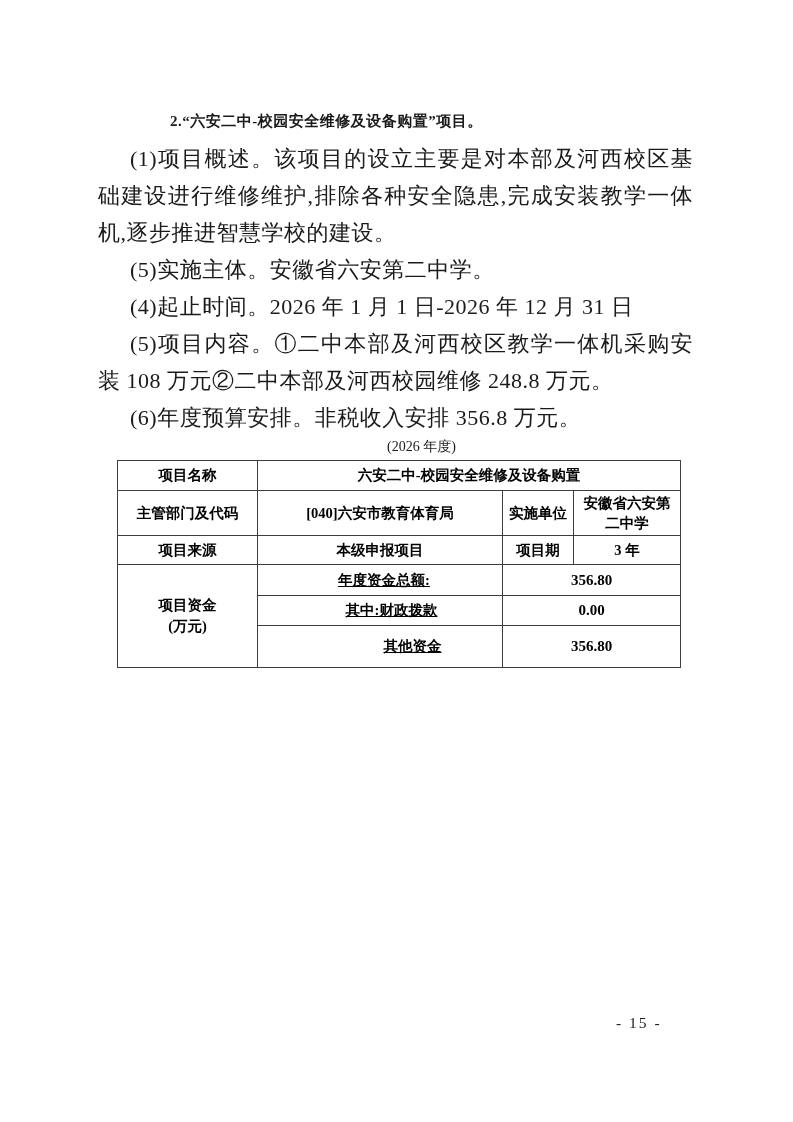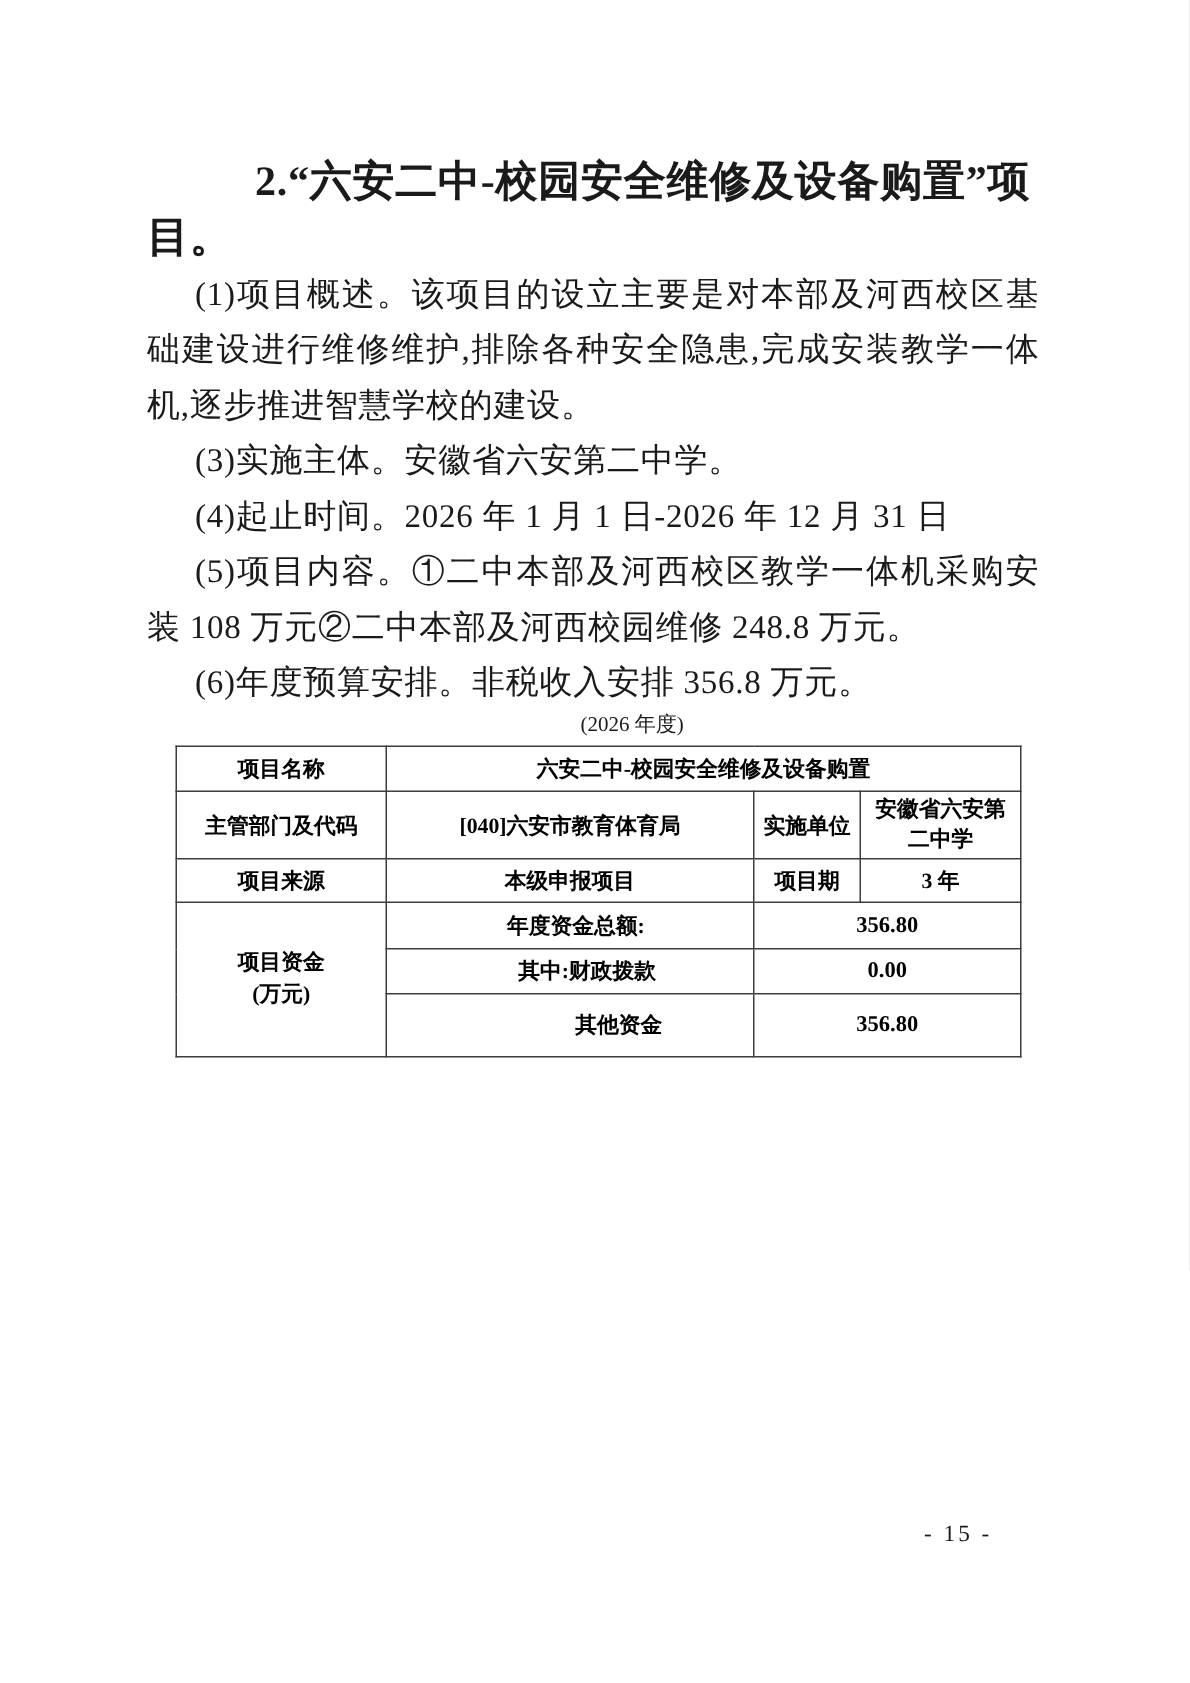--- a/index.html
+++ b/index.html
@@ -14,21 +14,21 @@
     font-family: "Liberation Serif", "DejaVu Serif", serif;
     overflow: hidden;
   }
   .content {
     position: absolute;
     left: 98px;
     top: 103px;
     width: 595px;
   }
   .heading {
-    font-size: 28px;
+    font-size: 15px;
     font-weight: bold;
     line-height: 37px;
     text-indent: 72px;
     letter-spacing: 0.5px;
   }
   .para {
     font-size: 22px;
     line-height: 37px;
     text-align: justify;
     text-indent: 32px;
@@ -70,21 +70,21 @@
     overflow: hidden;
   }
   tr.r1 { height: 30px; }
   tr.r2 { height: 43px; }
   tr.r3 { height: 29px; }
   tr.r4 { height: 31px; }
   tr.r5 { height: 30px; }
   tr.r6 { height: 42px; }
   td.wrap2 { line-height: 20px; }
   td.funds-label div { line-height: 21px; font-weight: bold; }
-  td.fund-name { text-align: left; }
+  td.fund-name { text-align: left; text-decoration: underline; }
   td.fund-name.fn0 { padding-left: 12px; }
   td.fund-name.fn1 { padding-left: 27px; }
   td.fund-name.fn2 { padding-left: 69px; }
   td.fund-amount {
     text-align: right;
     font-weight: normal;
     padding-right: 10px;
     font-size: 15px;
   }
   .page-number {
@@ -98,21 +98,21 @@
 </style>
 </head>
 <body>
 
 <div class="page">
   <div class="content">
 
     <div class="heading">2.“六安二中-校园安全维修及设备购置”项目。</div>
 
     <p class="para">(1)项目概述。该项目的设立主要是对本部及河西校区基础建设进行维修维护,排除各种安全隐患,完成安装教学一体机,逐步推进智慧学校的建设。</p>
-    <p class="para">(3)实施主体。安徽省六安第二中学。</p>
+    <p class="para">(5)实施主体。安徽省六安第二中学。</p>
     <p class="para">(4)起止时间。2026 年 1 月 1 日-2026 年 12 月 31 日</p>
     <p class="para">(5)项目内容。①二中本部及河西校区教学一体机采购安装 108 万元②二中本部及河西校园维修 248.8 万元。</p>
     <p class="para">(6)年度预算安排。非税收入安排 356.8 万元。</p>
 
     <div class="table-subtitle">(2026 年度)</div>
 
     <table class="perf">
       <colgroup>
         <col style="width:140px">
         <col style="width:245px">

